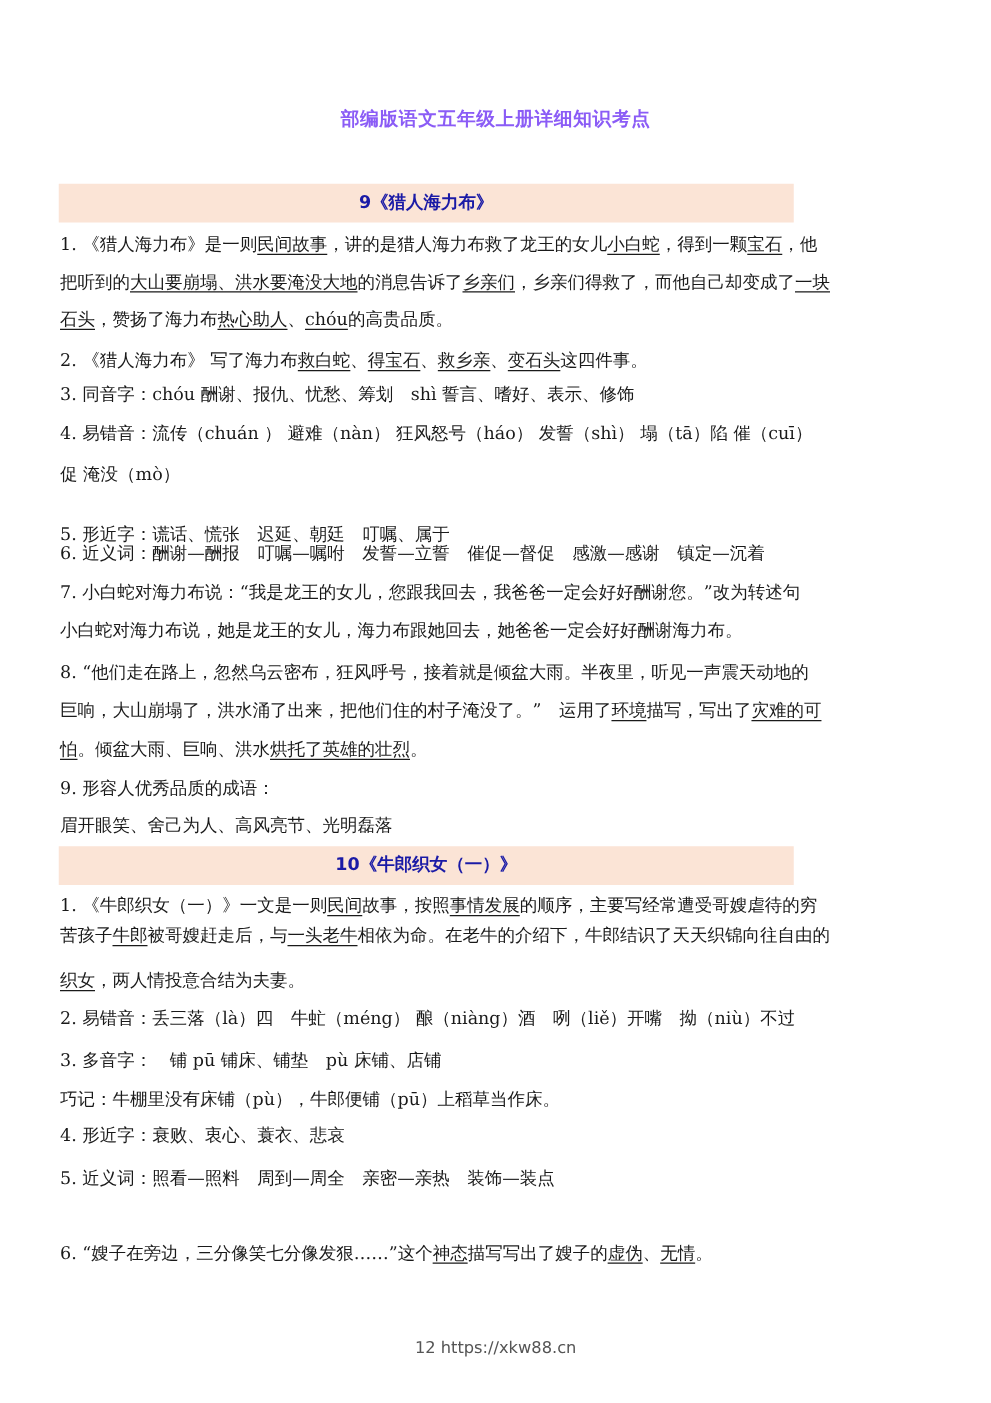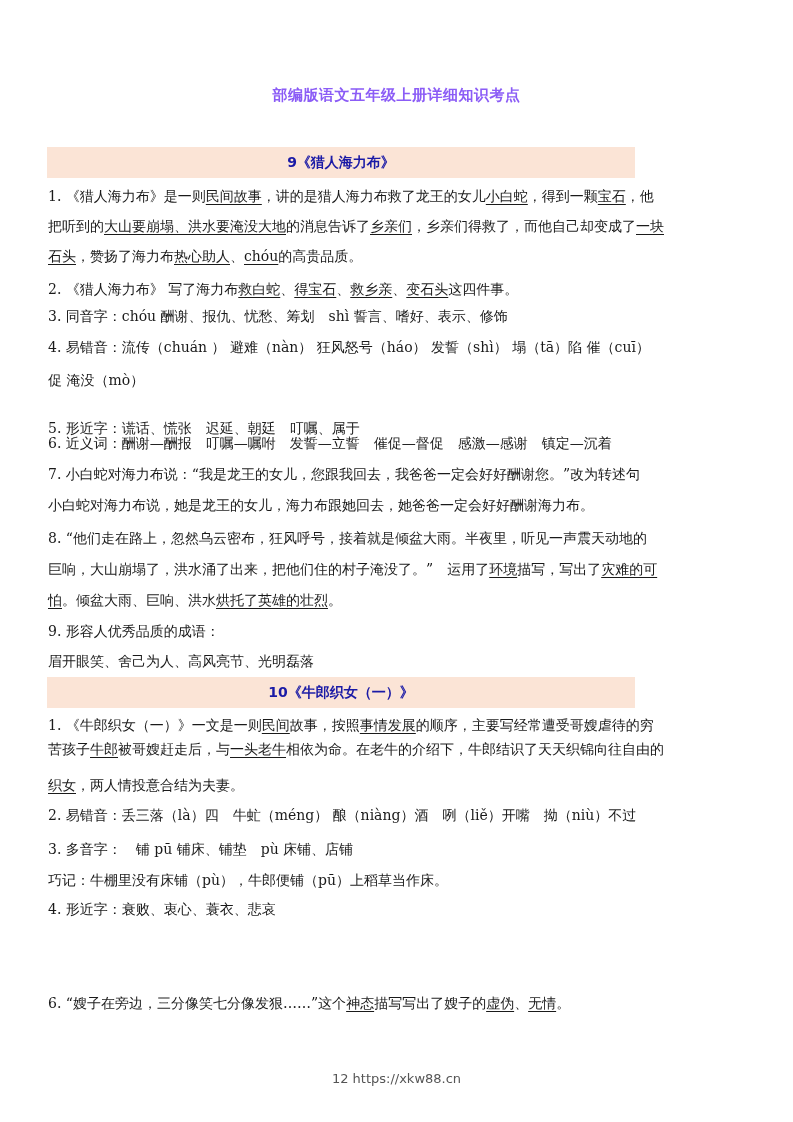--- a/index.html
+++ b/index.html
@@ -75,19 +75,20 @@
   <div class="line" style="top:775px;">
     <span class="u">织女</span><span>，两人情投意合结为夫妻。</span>
   </div>
 
   <div class="line" style="top:805px;">2. 易错音：丢三落（là）四　牛虻（méng） 酿（niàng）酒　咧（liě）开嘴　拗（niù）不过</div>
   <div class="line" style="top:839px;">3. 多音字：　铺 pū 铺床、铺垫　pù 床铺、店铺</div>
   <div class="line kai" style="top:870px;">巧记：牛棚里没有床铺（pù），牛郎便铺（pū）上稻草当作床。</div>
 
   <div class="line" style="top:899px;">4. 形近字：衰败、衷心、蓑衣、悲哀</div>
 
+  <div class="line kai" style="top:933px;">5. 近义词：照看—照料　周到—周全　亲密—亲热　装饰—装点</div>
 
   <div class="line" style="top:993px;">
     <span class="kai">6. “嫂子在旁边，三分像笑七分像发狠……”这个</span><span class="u">神态</span><span>描写写出了嫂子的</span><span class="u">虚伪</span><span>、</span><span class="u">无情</span><span>。</span>
   </div>
 
   <div class="footer">12 https://xkw88.cn</div>
 </div>
 
 </body></html>

